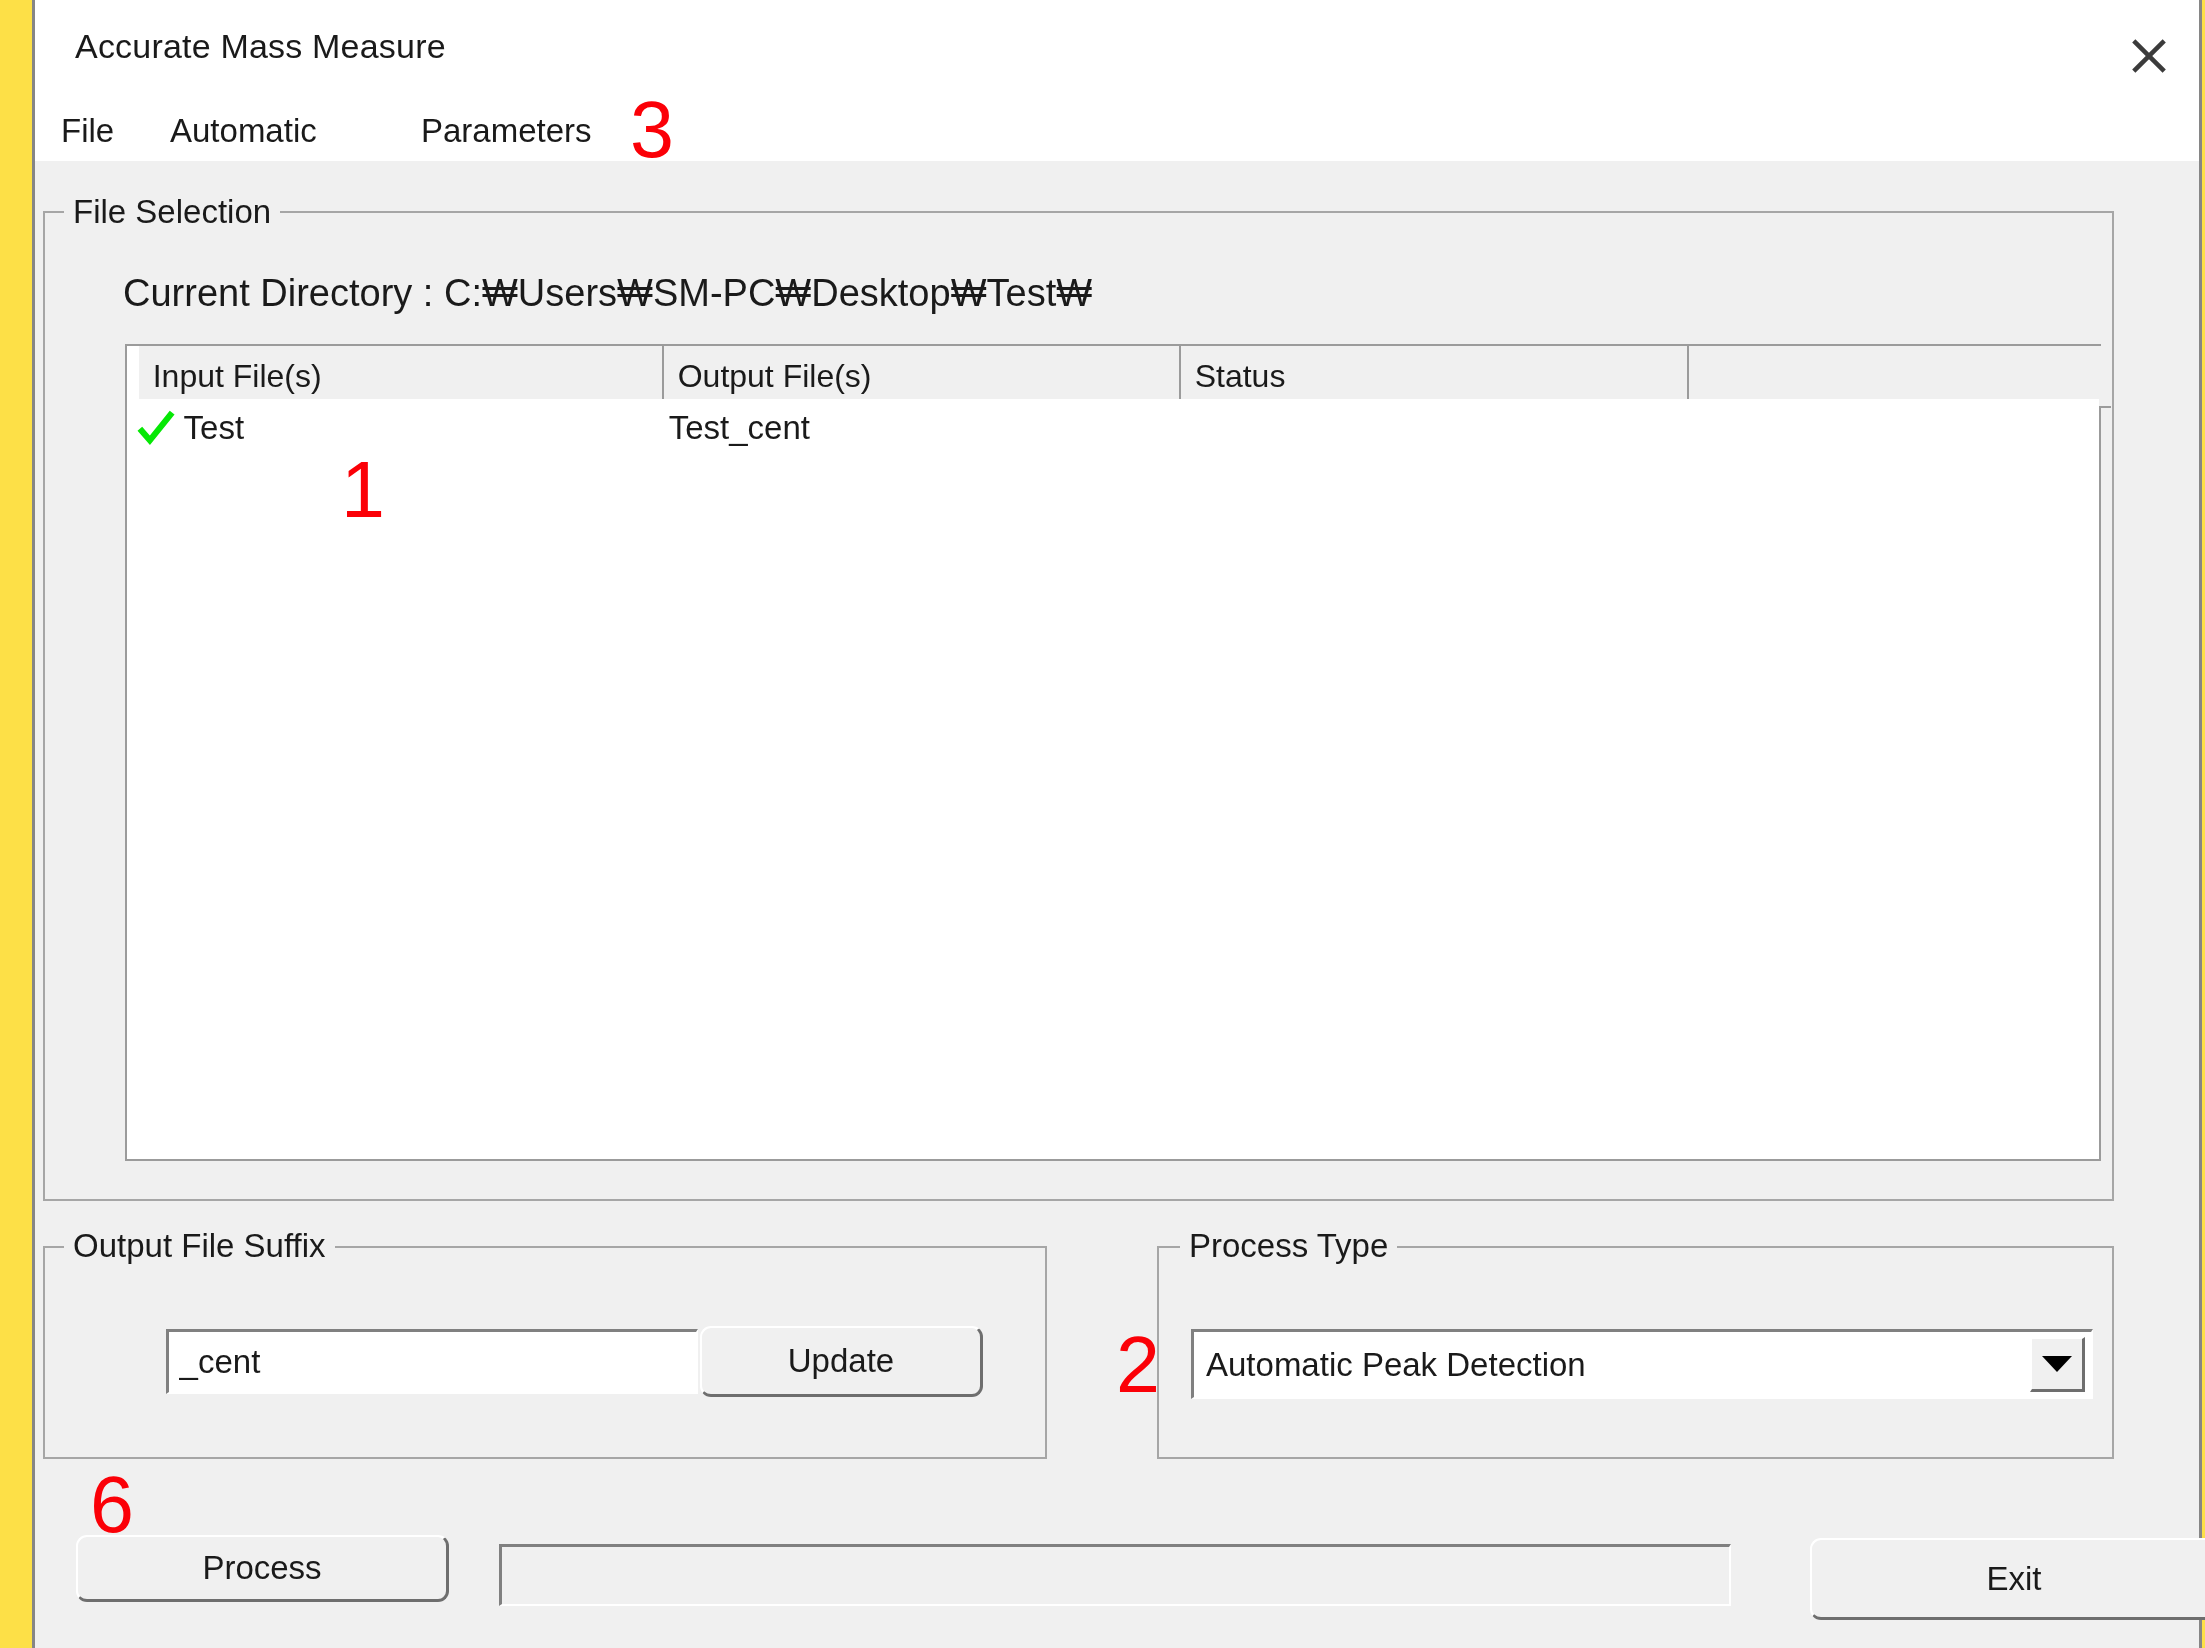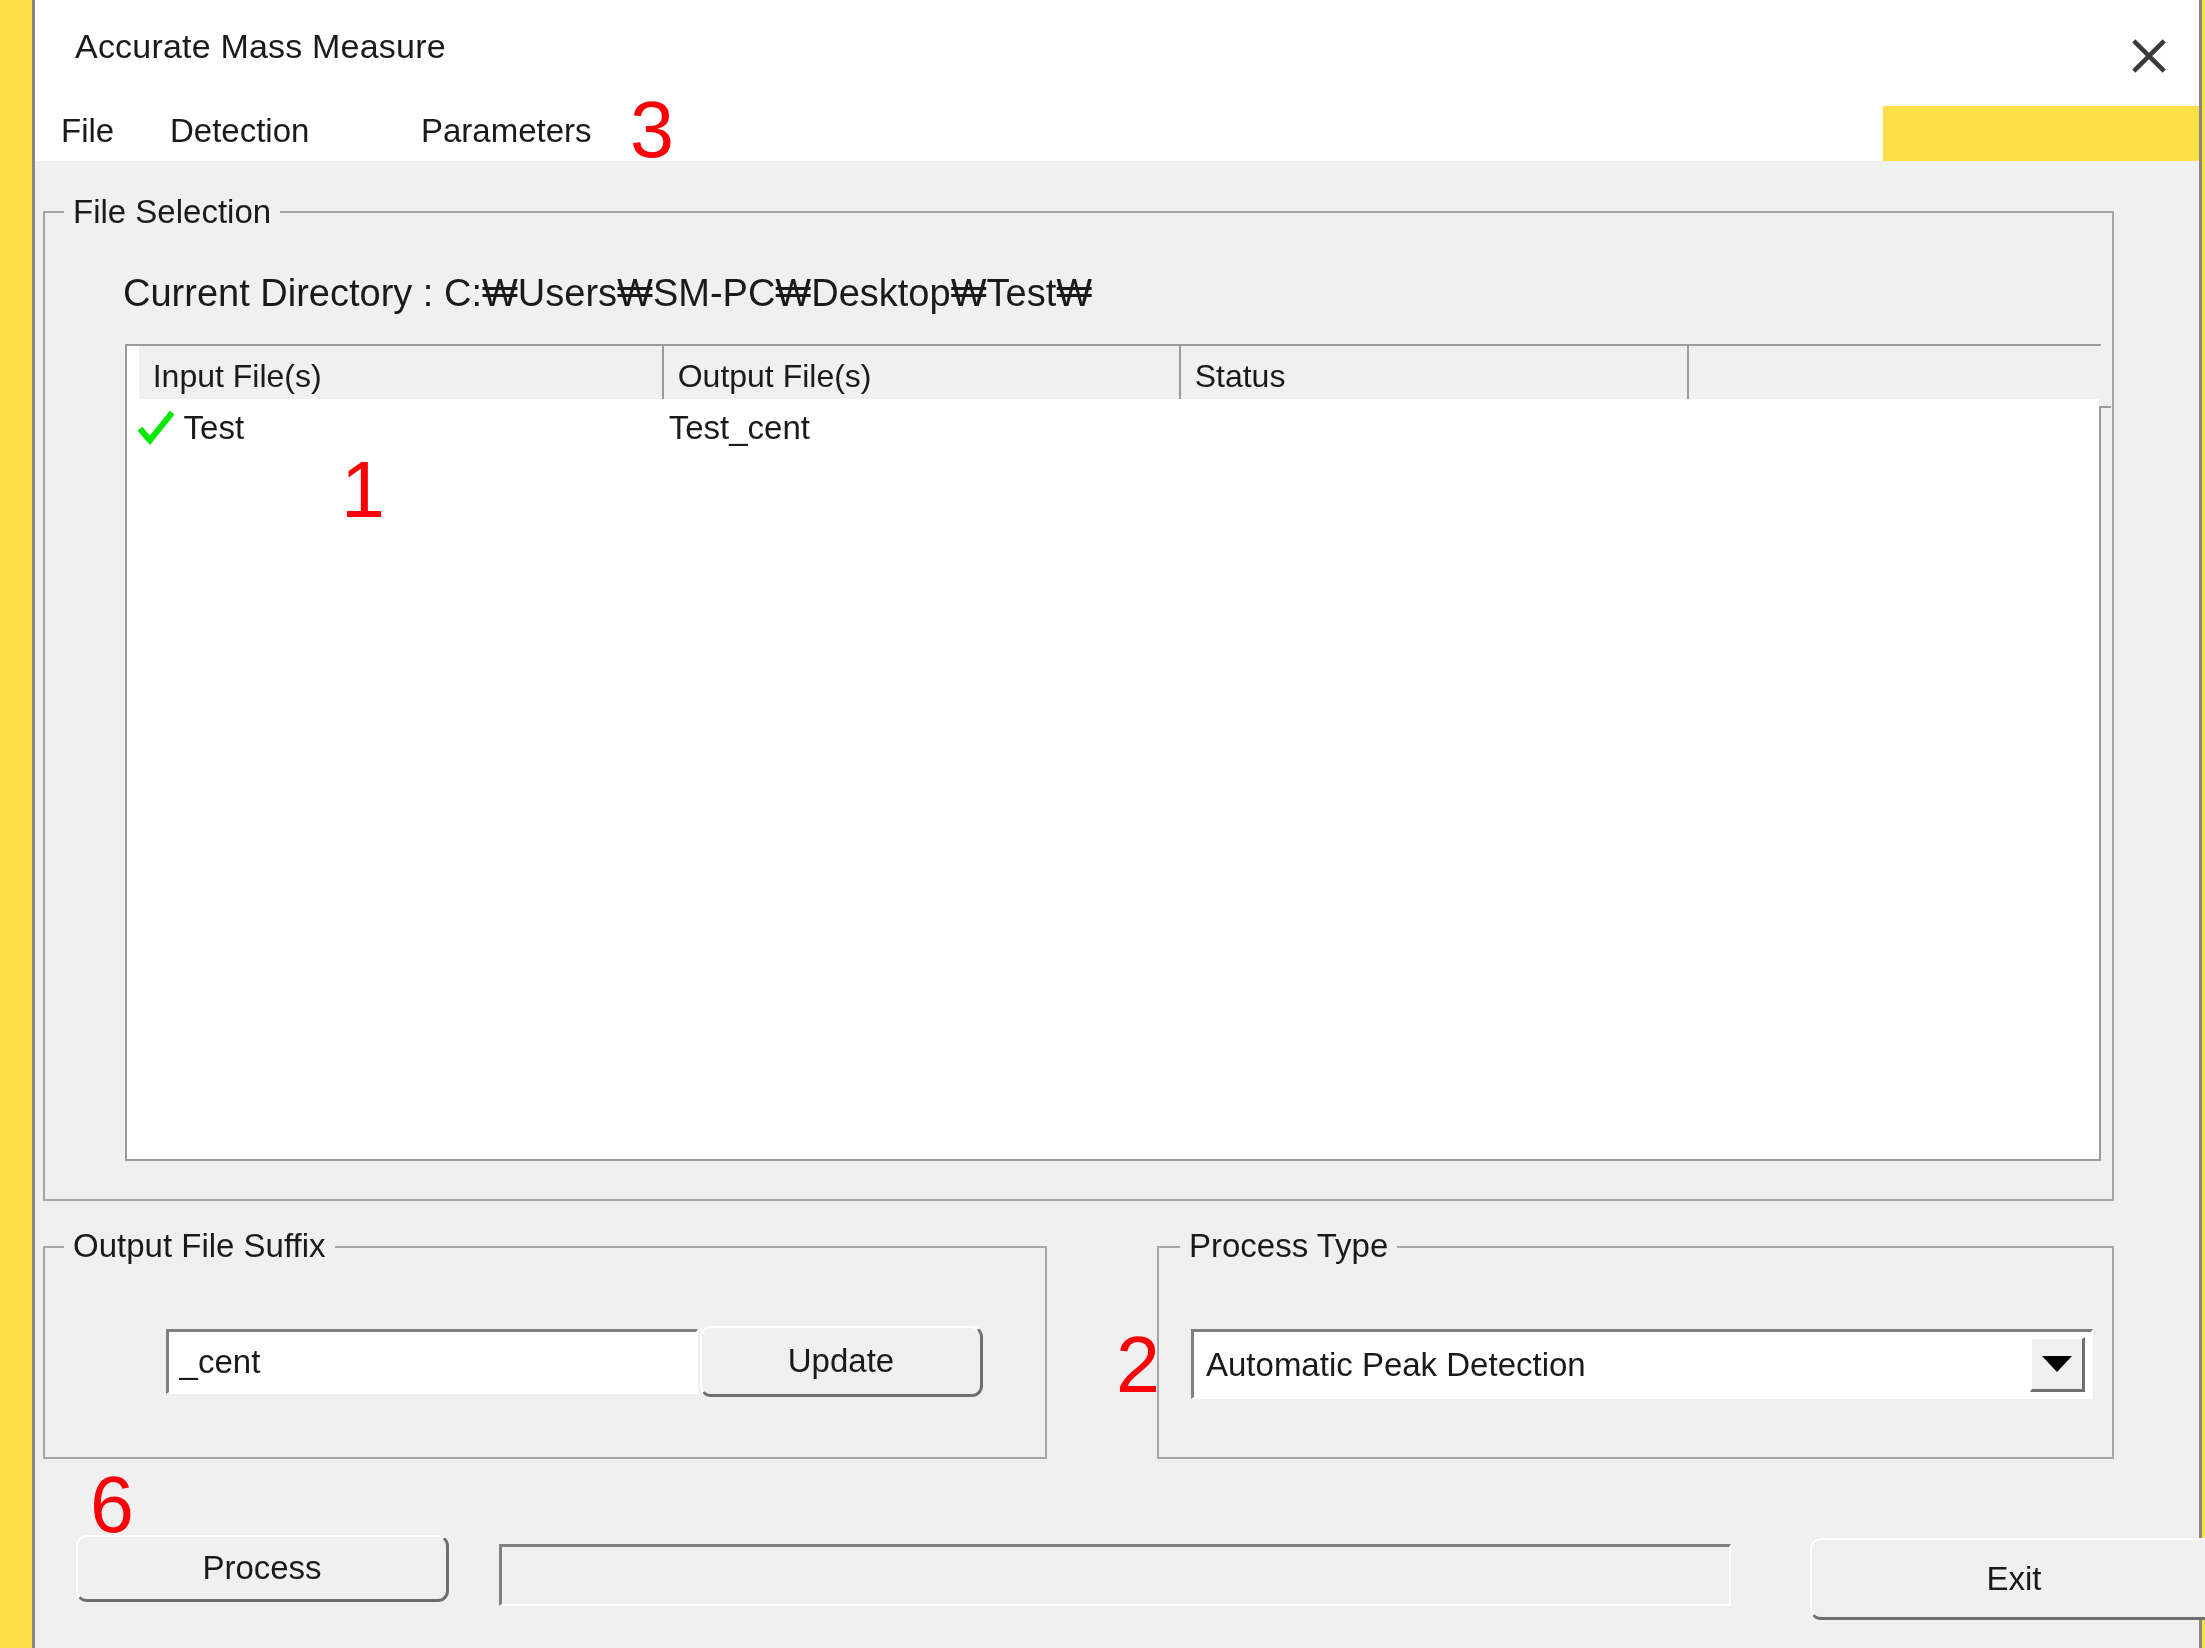--- a/index.html
+++ b/index.html
@@ -50,21 +50,21 @@
     left: 2114px; top: 21px;
     width: 70px; height: 70px;
     cursor: default;
   }
   .close-btn svg { display: block; }
 
   
   .menubar {
     position: absolute;
     left: 35px; top: 106px;
-    width: 1848px; height: 55px;
+    width: 2164px; height: 55px;
     background: #ffffff;
   }
   .menu-item {
     position: absolute;
     top: 6px;
     font-size: 33px;
     color: #1a1a1a;
     white-space: nowrap;
     cursor: default;
   }
@@ -320,21 +320,21 @@
   </div>
   <div class="close-btn">
     <svg width="70" height="70" viewBox="0 0 92 92" aria-hidden="true">
       <line x1="26" y1="26" x2="66" y2="66" stroke="#3b3b3b" stroke-width="6"></line>
       <line x1="66" y1="26" x2="26" y2="66" stroke="#3b3b3b" stroke-width="6"></line>
     </svg>
   </div>
 
   <div class="menubar">
     <div class="menu-item menu-file">File</div>
-    <div class="menu-item menu-operations">Detection</div>
+    <div class="menu-item menu-operations">Automatic</div>
     <div class="menu-item menu-parameters">Parameters</div>
   </div>
 
   <div class="client"></div>
 
   <div class="groupbox" id="gb-file-selection"></div>
   <div class="group-legend" id="lg-file-selection">File Selection</div>
 
   <div class="cur-dir">Current Directory : C:₩Users₩SM-PC₩Desktop₩Test₩</div>
 

